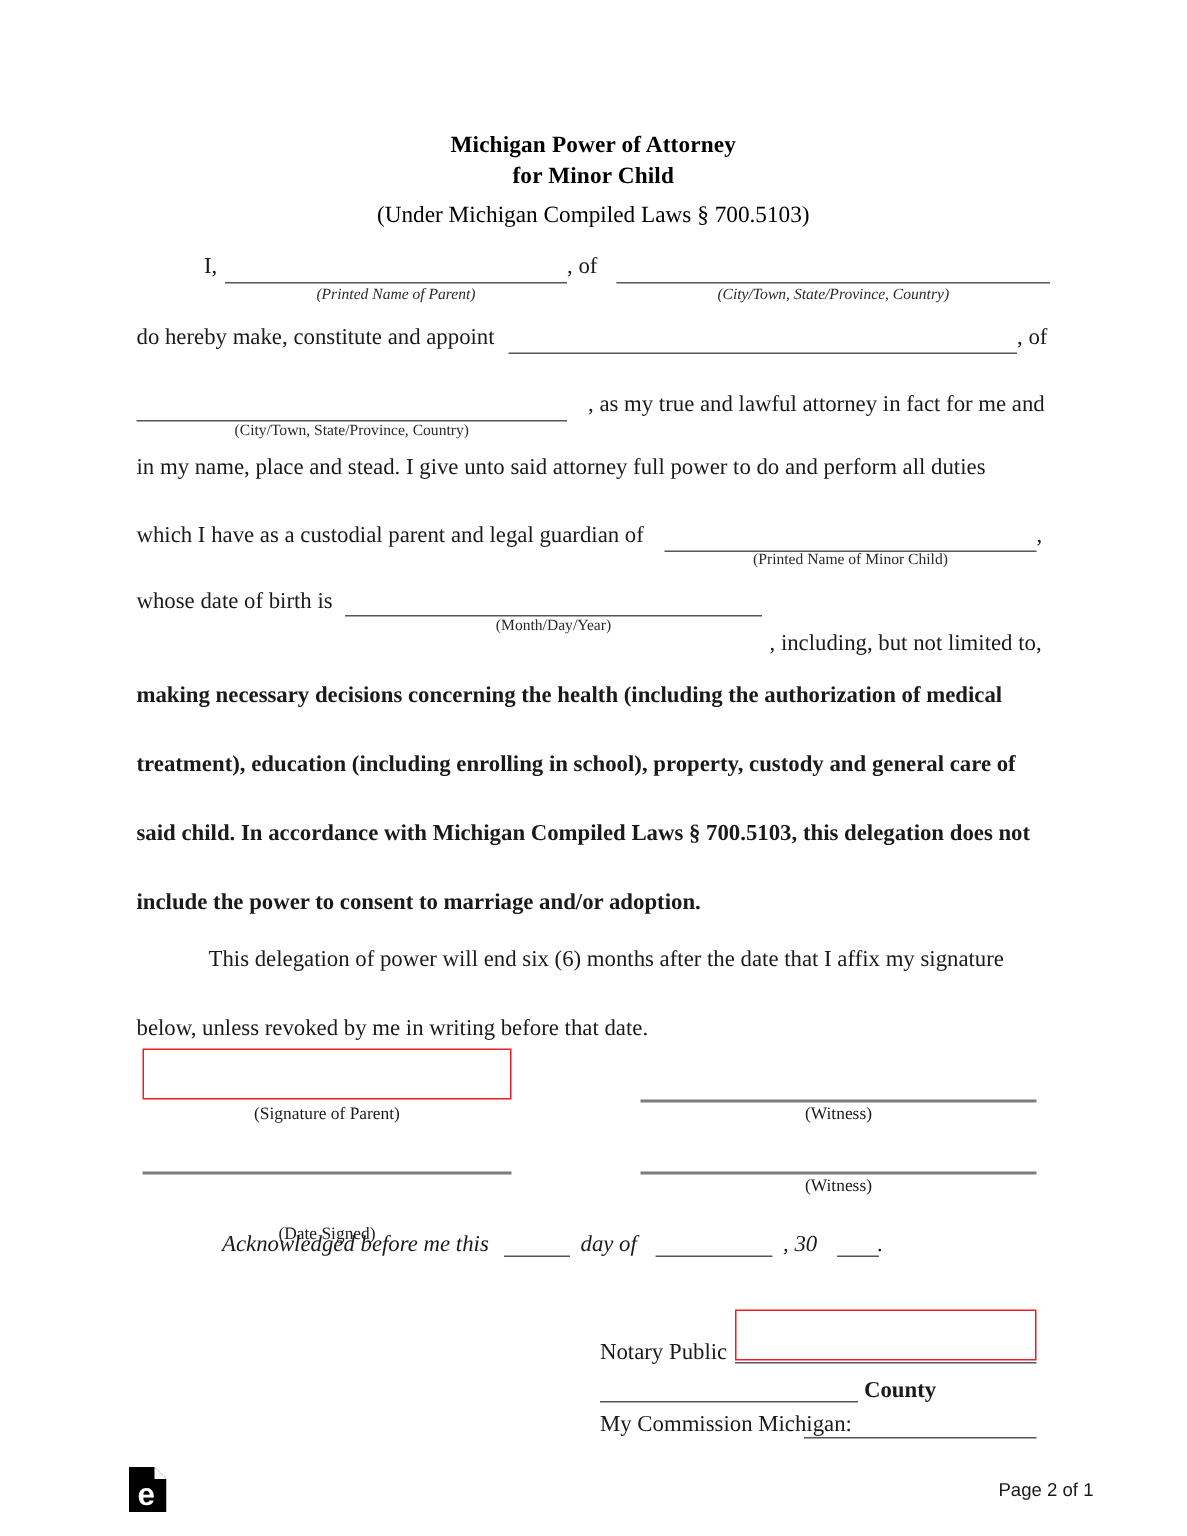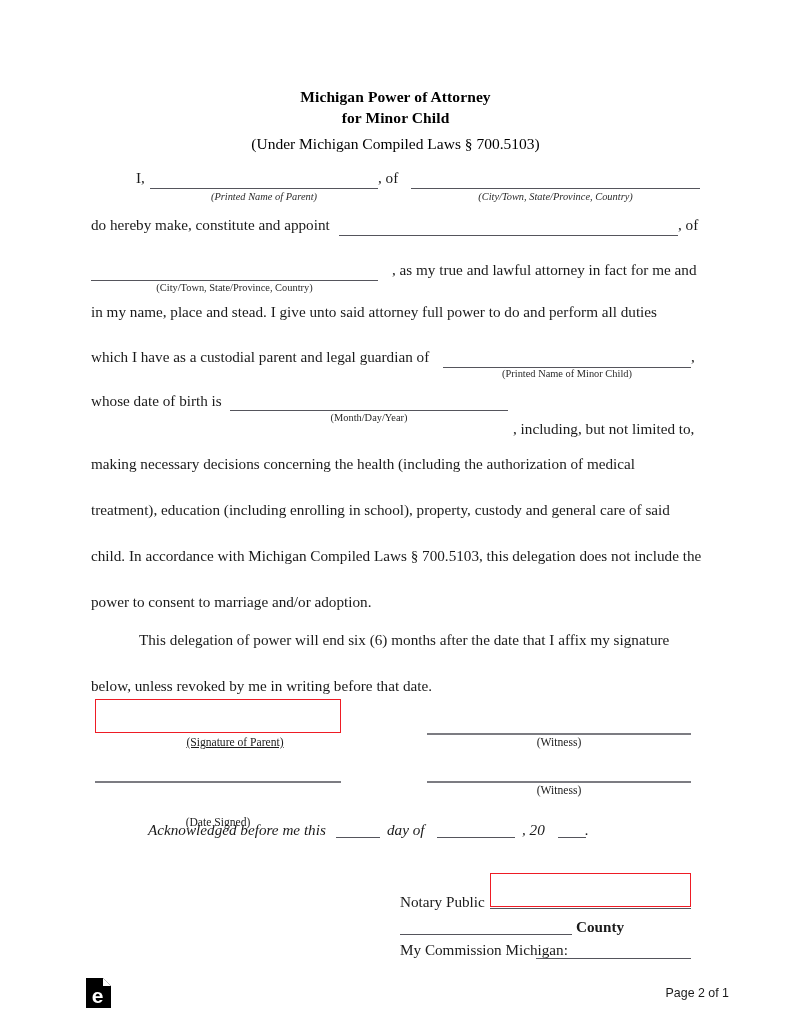--- a/index.html
+++ b/index.html
@@ -155,41 +155,41 @@
   <div class="lead" style="left:91px; top:348px;">which I have as a custodial parent and legal guardian of</div>
   <div class="rule" style="left:443px; top:367px; width:248px;"></div>
   <div class="cap" style="left:443px; top:368px; width:248px;">(Printed Name of Minor Child)</div>
   <div class="lead" style="left:691px; top:348px;">,</div>
 
   <div class="lead" style="left:91px; top:392px;">whose date of birth is</div>
   <div class="rule" style="left:230px; top:410px; width:278px;"></div>
   <div class="cap" style="left:230px; top:412px; width:278px;">(Month/Day/Year)</div>
   <div class="lead" style="left:513px; top:392px;margin-top:28px;">, including, but not limited to,</div>
 
-  <div class="para" style="top:441px;">making necessary decisions concerning the health (including the authorization of medical treatment), education (including enrolling in school), property, custody and general care of said child. In accordance with Michigan Compiled Laws § 700.5103, this delegation does not include the power to consent to marriage and/or adoption.</div>
+  <div class="para" style="top:441px;font-weight:bold;">making necessary decisions concerning the health (including the authorization of medical treatment), education (including enrolling in school), property, custody and general care of said child. In accordance with Michigan Compiled Laws § 700.5103, this delegation does not include the power to consent to marriage and/or adoption.</div>
 
   <div class="para para-indent" style="top:617px;">This delegation of power will end six (6) months after the date that I affix my signature below, unless revoked by me in writing before that date.</div>
 
   <div class="field-box" style="left:95px; top:699px; width:246px; height:34px;"></div>
-  <div class="sig-cap" style="left:112px; top:736px; width:246px;text-decoration:underline;">(Signature of Parent)</div>
+  <div class="sig-cap" style="left:95px; top:736px; width:246px;">(Signature of Parent)</div>
 
   <div class="rule-thick" style="left:427px; top:733px; width:264px;"></div>
   <div class="sig-cap" style="left:427px; top:736px; width:264px;">(Witness)</div>
 
   <div class="rule-thick" style="left:95px; top:781px; width:246px;"></div>
   <div class="sig-cap" style="left:95px; top:784px; width:246px;margin-top:32px;">(Date Signed)</div>
 
   <div class="rule-thick" style="left:427px; top:781px; width:264px;"></div>
   <div class="sig-cap" style="left:427px; top:784px; width:264px;">(Witness)</div>
 
   <div class="ack" style="left:148px; top:821px;">Acknowledged before me this</div>
   <div class="rule" style="left:336px; top:837px; width:44px;"></div>
   <div class="ack" style="left:387px; top:821px;">day of</div>
   <div class="rule" style="left:437px; top:837px; width:78px;"></div>
-  <div class="ack" style="left:522px; top:821px;">, 20</div>
+  <div class="ack" style="left:522px; top:821px;">, 30</div>
   <div class="rule" style="left:558px; top:837px; width:28px;"></div>
   <div class="ack" style="left:585px; top:821px;">.</div>
 
   <div class="notary-line" style="left:400px; top:893px;">Notary Public</div>
   <div class="field-box" style="left:490px; top:873px; width:201px; height:34px;"></div>
   <div class="rule" style="left:490px; top:908px; width:201px;"></div>
 
   <div class="rule" style="left:400px; top:934px; width:172px;"></div>
   <div class="notary-line" style="left:576px; top:918px;font-weight:bold;">County</div>
 

